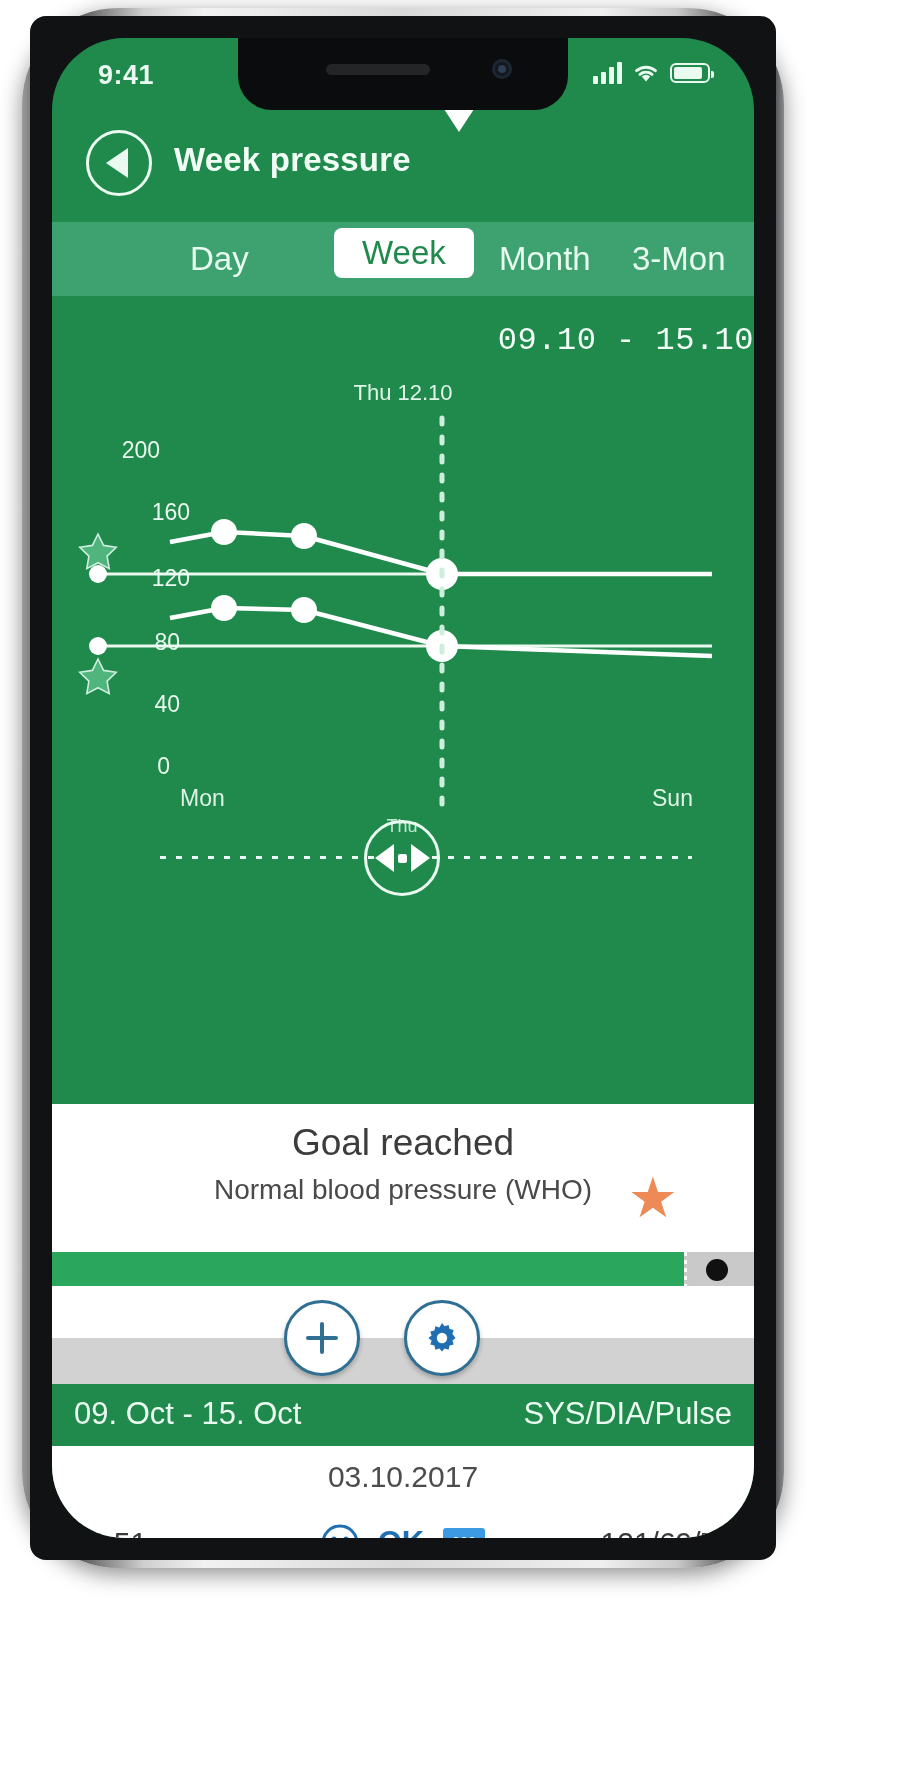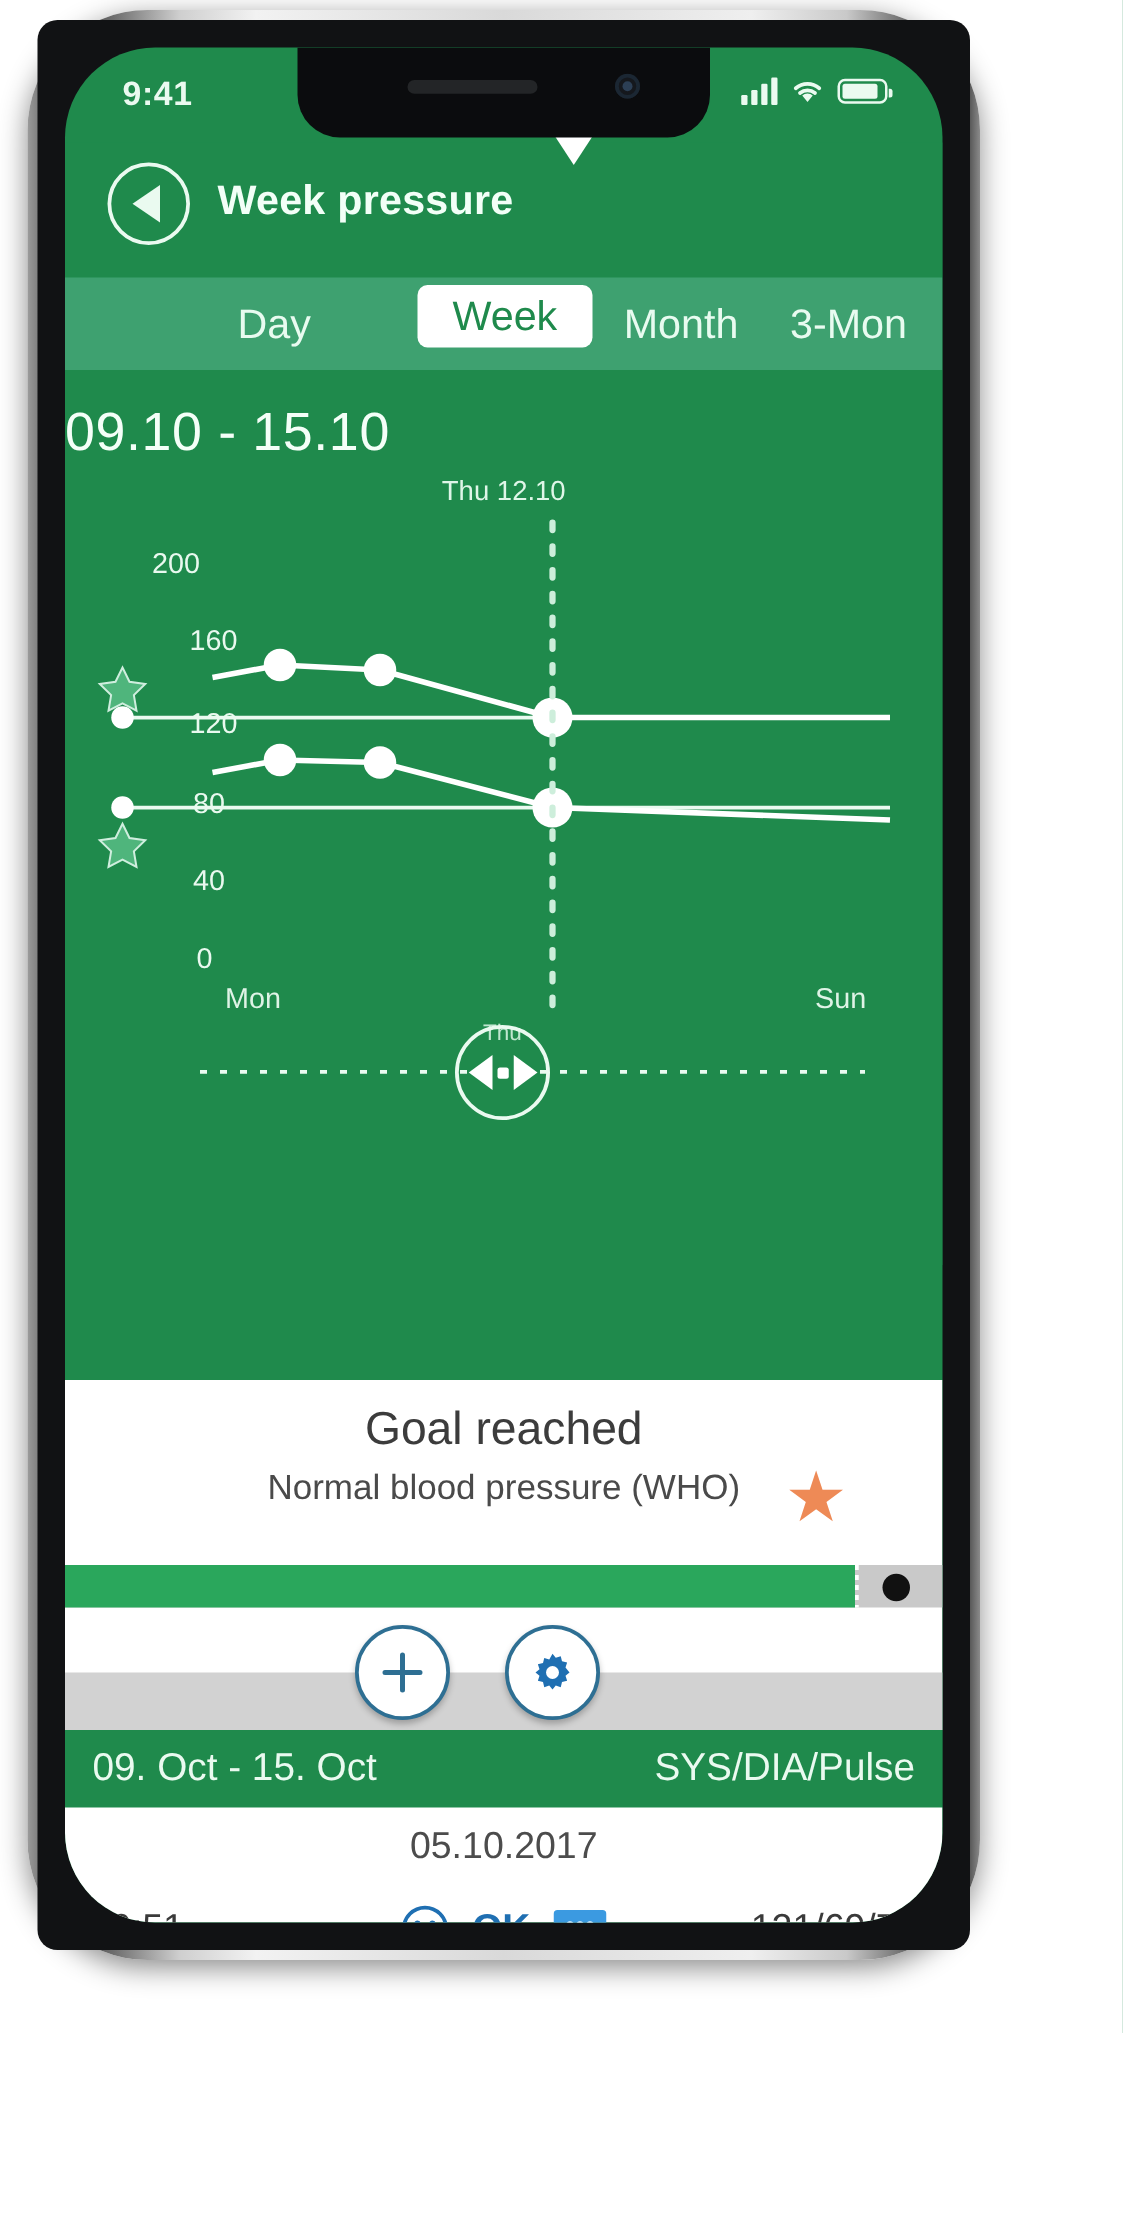--- a/index.html
+++ b/index.html
@@ -120,22 +120,22 @@
   }
   .tab-pointer {
     position:absolute; left:390px; top:68px;
     width:0;height:0;border-left:17px solid transparent;border-right:17px solid transparent;
     border-top:26px solid #fff; z-index:5;
   }
 
   
   .chart-panel { position:absolute; left:0; right:0; top:258px; height:716px; background:#1f8a4c; }
   .range-title {
-    position:absolute; left:0; right:0; top:26px; text-align:left;
-    font-size: 43px; color:#f4fff8; letter-spacing:.5px;
+    position:absolute; left:0; right:0; top:26px; text-align:right;
+    font-size: 32px; color:#f4fff8; letter-spacing:.5px;font-family:Liberation Mono, monospace;
   }
   .range-sub {
     position:absolute; left:0; right:0; top:84px; text-align:center;
     font-size: 22px; color:#dff6e8;
   }
   .plot { position:absolute; left:0; top:110px; right:0; height:420px; }
 
   .slider-track {
     position:absolute; left:108px; right:62px; top:560px; height:3px;
     background: repeating-linear-gradient(to right,#eafaf0 0 6px, transparent 6px 16px);
@@ -412,21 +412,21 @@
             </svg>
           </div>
         </div>
 
         <div class="list-header">
           <div class="lh-left">09. Oct - 15. Oct</div>
           <div class="lh-right">SYS/DIA/Pulse</div>
         </div>
 
         <div class="list-body">
-          <div class="day-sep s1">05.10.2017</div>
+          <div class="day-sep s1">03.10.2017</div>
 
           <div class="row">
             <span class="time">09:51</span>
             <span class="mid">
               <span>
                 <svg width="40" height="40" viewBox="0 0 40 40">
                   <circle cx="20" cy="20" r="17" fill="none" stroke="#1f6fb2" stroke-width="3"></circle>
                   <circle cx="14" cy="16" r="2.6" fill="#1f6fb2"></circle>
                   <circle cx="26" cy="16" r="2.6" fill="#1f6fb2"></circle>
                   <path d="M12 24c2.8 4 13.2 4 16 0" stroke="#1f6fb2" stroke-width="3" fill="none" stroke-linecap="round"></path>

